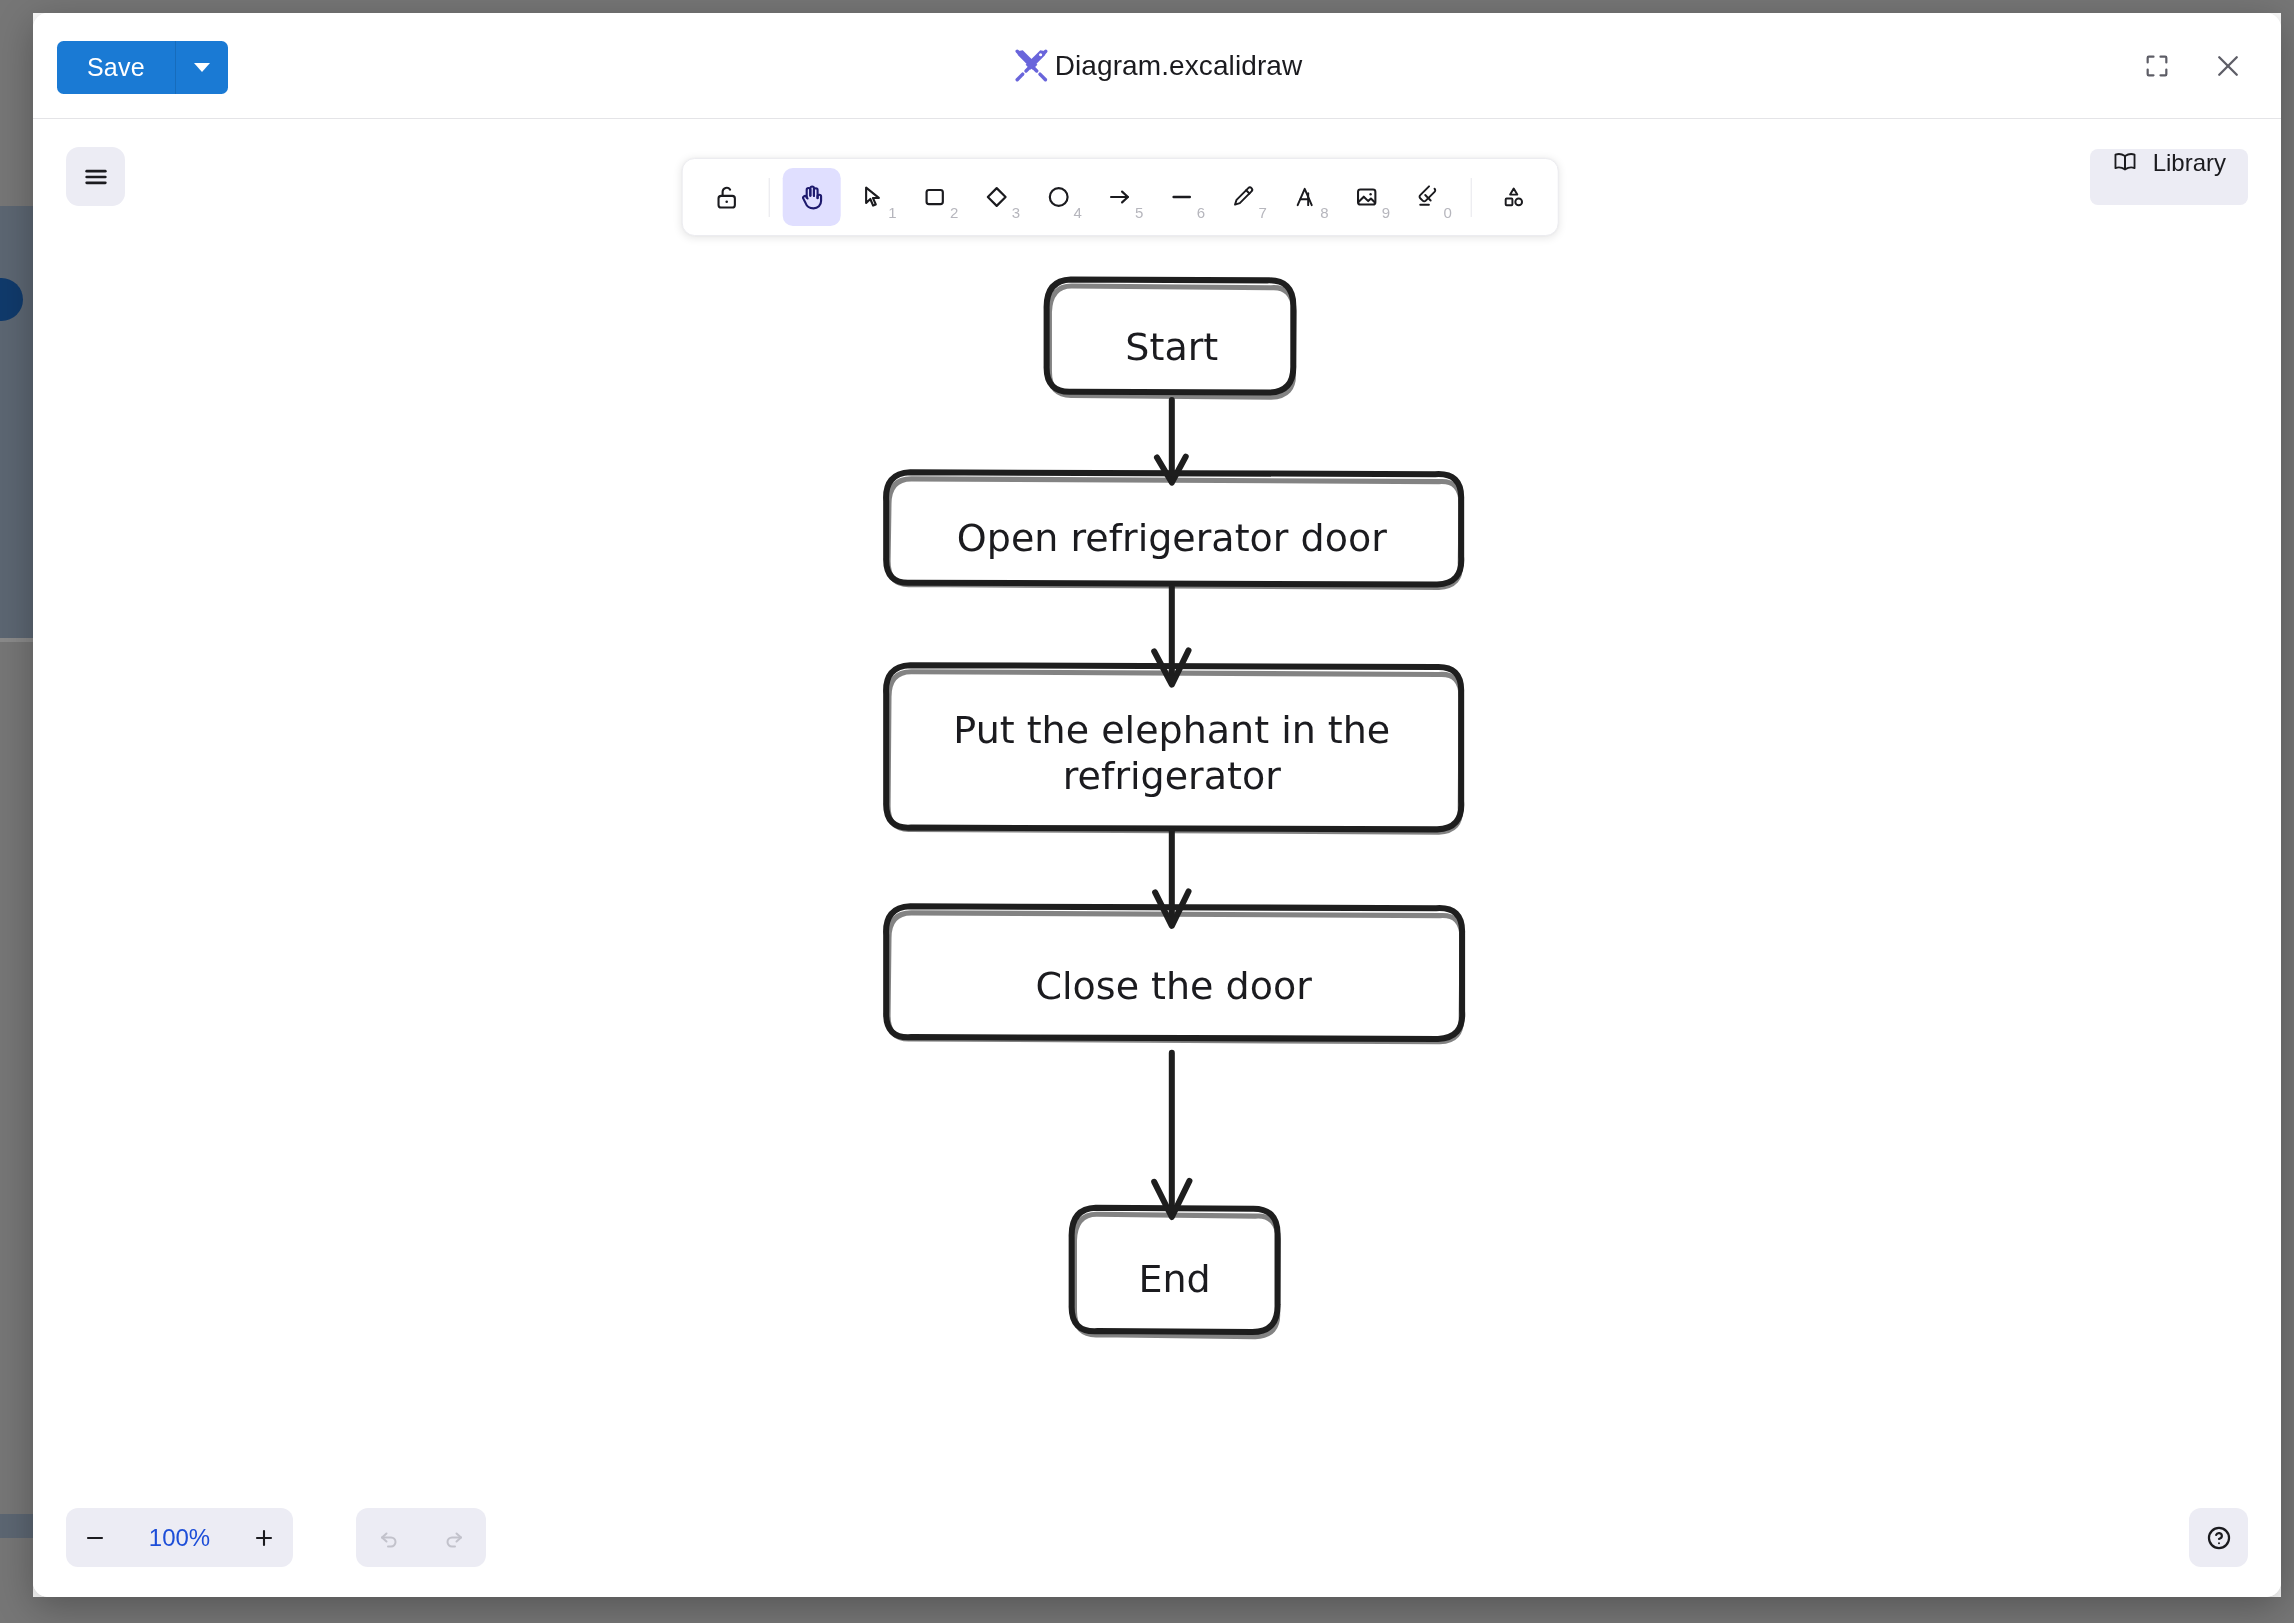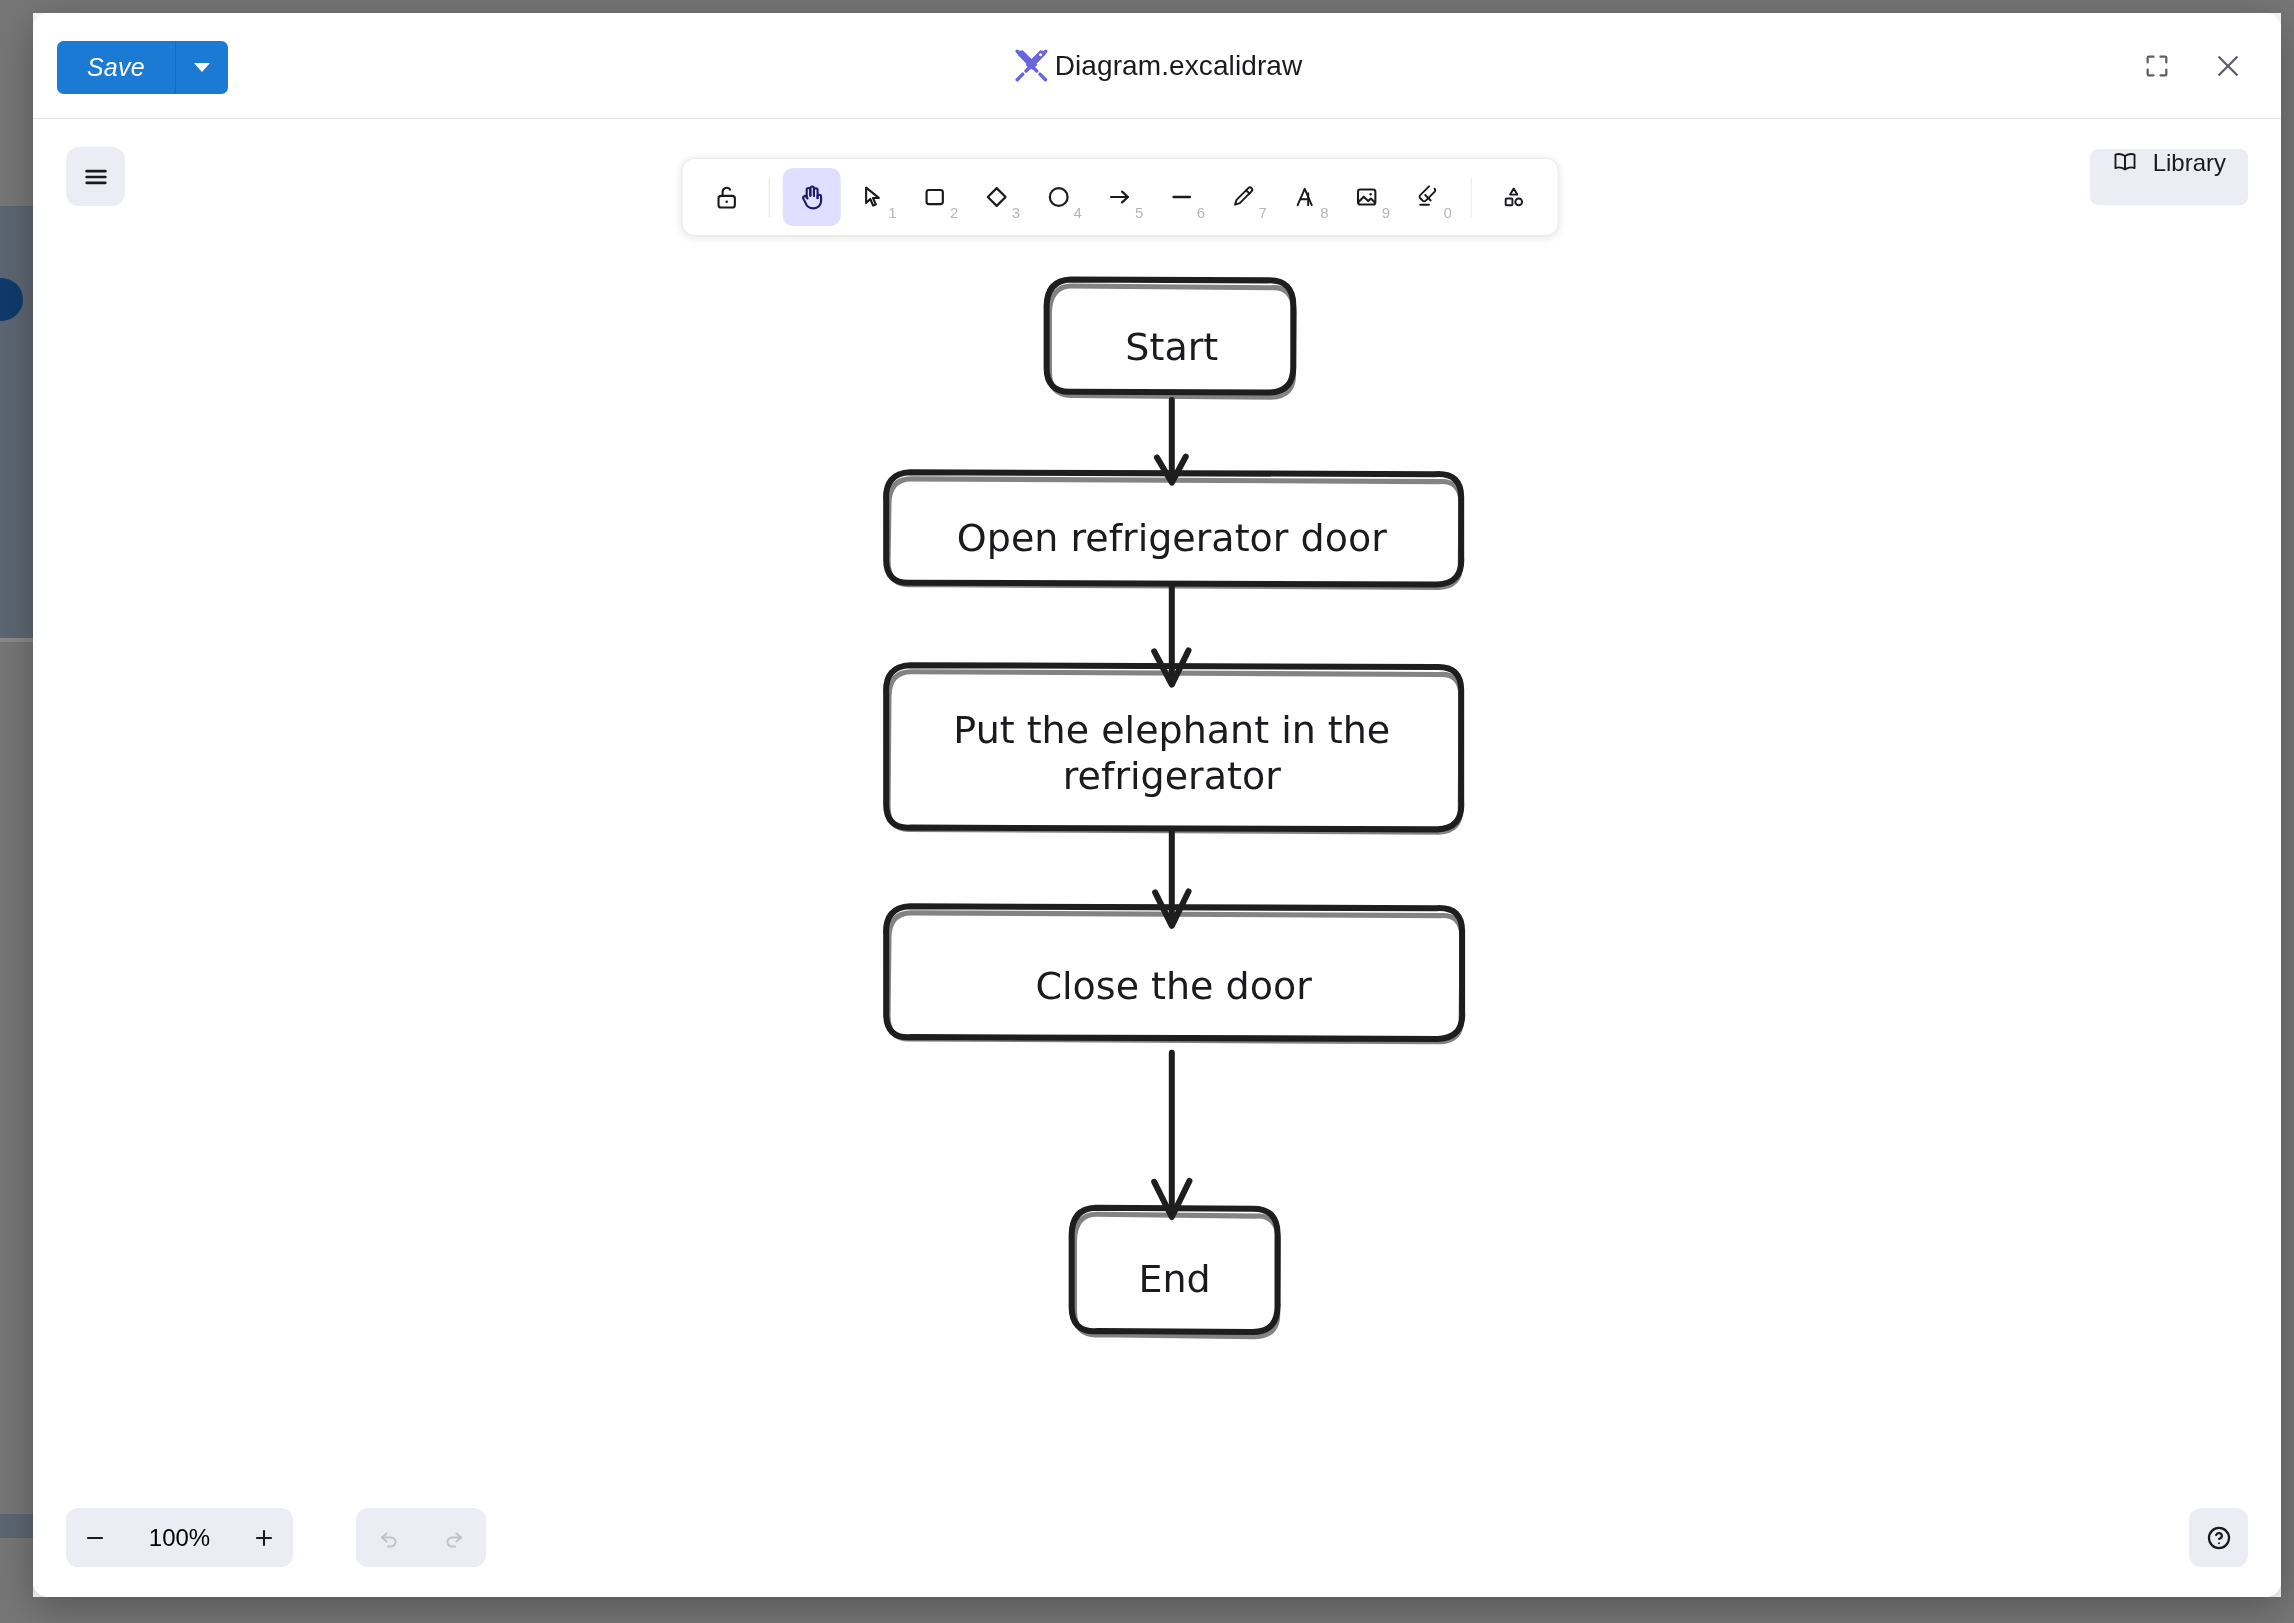--- a/index.html
+++ b/index.html
@@ -79,21 +79,20 @@
     background: #1a7ad4;
   }
   .save-main {
     display: flex; align-items: center; justify-content: center;
     padding: 16px 30px;
     color: #ffffff;
     font-size: 25px;
     border-right: 0.9px solid #166cbc;
     cursor: pointer;
     letter-spacing: 0.2px;
-    font-style: italic;
   }
   .save-arrow {
     display: flex; align-items: center; justify-content: center;
     width: 52px; cursor: pointer;
   }
   .caret-down {
     width: 0; height: 0;
     border-left: 8.3px solid transparent;
     border-right: 8.3px solid transparent;
     border-top: 9.3px solid #ffffff;
@@ -193,21 +192,21 @@
     display: flex; align-items: center;
     overflow: hidden;
   }
   .zoom-btn {
     width: 58px; height: 59px;
     display: flex; align-items: center; justify-content: center;
     cursor: pointer; color: #1b1b1f;
   }
   .zoom-val {
     min-width: 111px; text-align: center;
-    font-size: 24px; color: #000000; cursor: pointer;
+    font-size: 24px; color: #1d4ed8; cursor: pointer;
   }
   .undo-island {
     position: absolute; left: 323px; bottom: 30px;
     height: 59px; width: 130px;
     border-radius: 12px;
     background: #ececf4;
     display: flex; align-items: center; justify-content: space-around;
   }
   .hist-btn {
     width: 54px; height: 59px;

